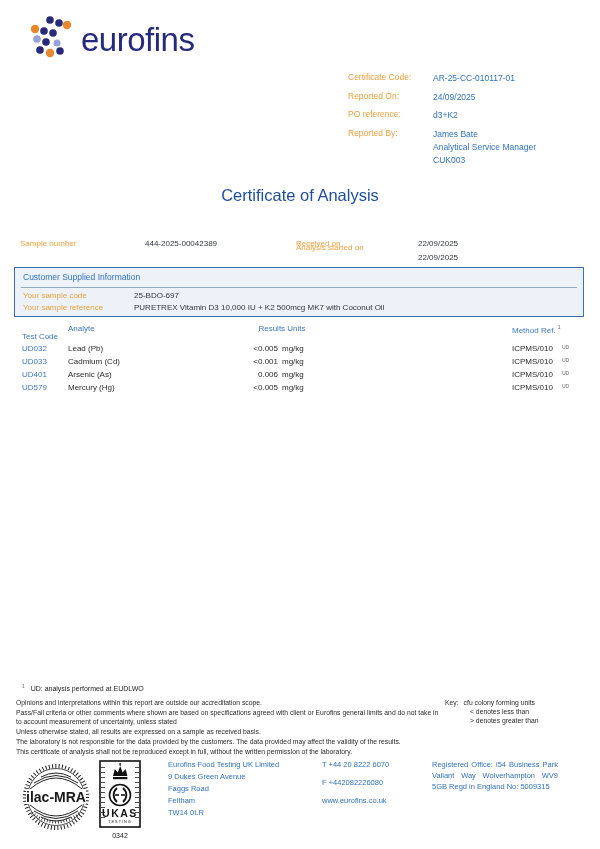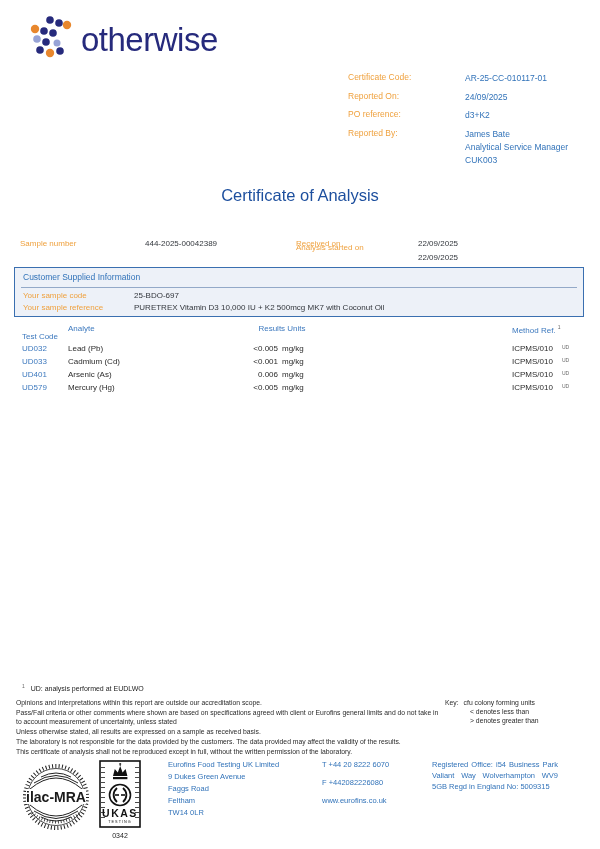--- a/index.html
+++ b/index.html
@@ -13,21 +13,21 @@
   .logo-wrap{left:28px;top:14px;display:flex;align-items:center;gap:7px;}
   .wordmark{font-size:33px;font-weight:500;color:#262A7C;letter-spacing:-0.5px;line-height:1;}
 
   .orange{color:#EFA13E;}
   .blue{color:#3273B9;}
   .dark{color:#33373D;}
 
   .client-block{left:35px;top:72px;display:flex;font-size:8.5px;line-height:13px;}
   .client-block .lbl{width:43px;}
   .meta-block{left:348px;top:72px;font-size:8.5px;}
-  .meta-row{display:flex;margin-bottom:5.5px;gap:32px;}
+  .meta-row{display:flex;margin-bottom:5.5px;}
   .meta-row .lbl{width:85px;}
   .meta-row .val{line-height:13px;}
 
   .doc-title{left:0;top:186px;width:600px;text-align:center;font-size:16.5px;color:#1D4F9E;}
 
   .sample-row{font-size:8px;}
 
   .cust-box{left:14px;top:267px;width:570px;height:50px;border:1.5px solid #3A6FB0;background:#EDF1F8;box-sizing:border-box;}
   .cust-title{position:absolute;left:8px;top:4px;font-size:8.5px;color:#3273B9;}
   .cust-sep{position:absolute;left:6px;right:6px;top:19px;border-top:1px solid #93A9C8;}
@@ -68,21 +68,21 @@
         <circle cx="16" cy="17" r="3.8" fill="#262A7C"></circle>
         <circle cx="25" cy="19" r="3.8" fill="#262A7C"></circle>
         <circle cx="9" cy="25" r="3.8" fill="#97A3D6"></circle>
         <circle cx="18" cy="28" r="3.8" fill="#262A7C"></circle>
         <circle cx="29" cy="29" r="3.5" fill="#97A3D6"></circle>
         <circle cx="12" cy="36" r="3.8" fill="#262A7C"></circle>
         <circle cx="22" cy="39" r="4.2" fill="#E8872D"></circle>
         <circle cx="32" cy="37" r="3.8" fill="#262A7C"></circle>
       </svg>
     </span>
-    <span class="wordmark">otherwise</span>
+    <span class="wordmark">eurofins</span>
   </div>
 
   <div class="abs client-block">
   </div>
 
   <div class="abs meta-block">
     <div class="meta-row">
       <div class="lbl orange">Certificate Code:</div>
       <div class="val blue">AR-25-CC-010117-01</div>
     </div>

